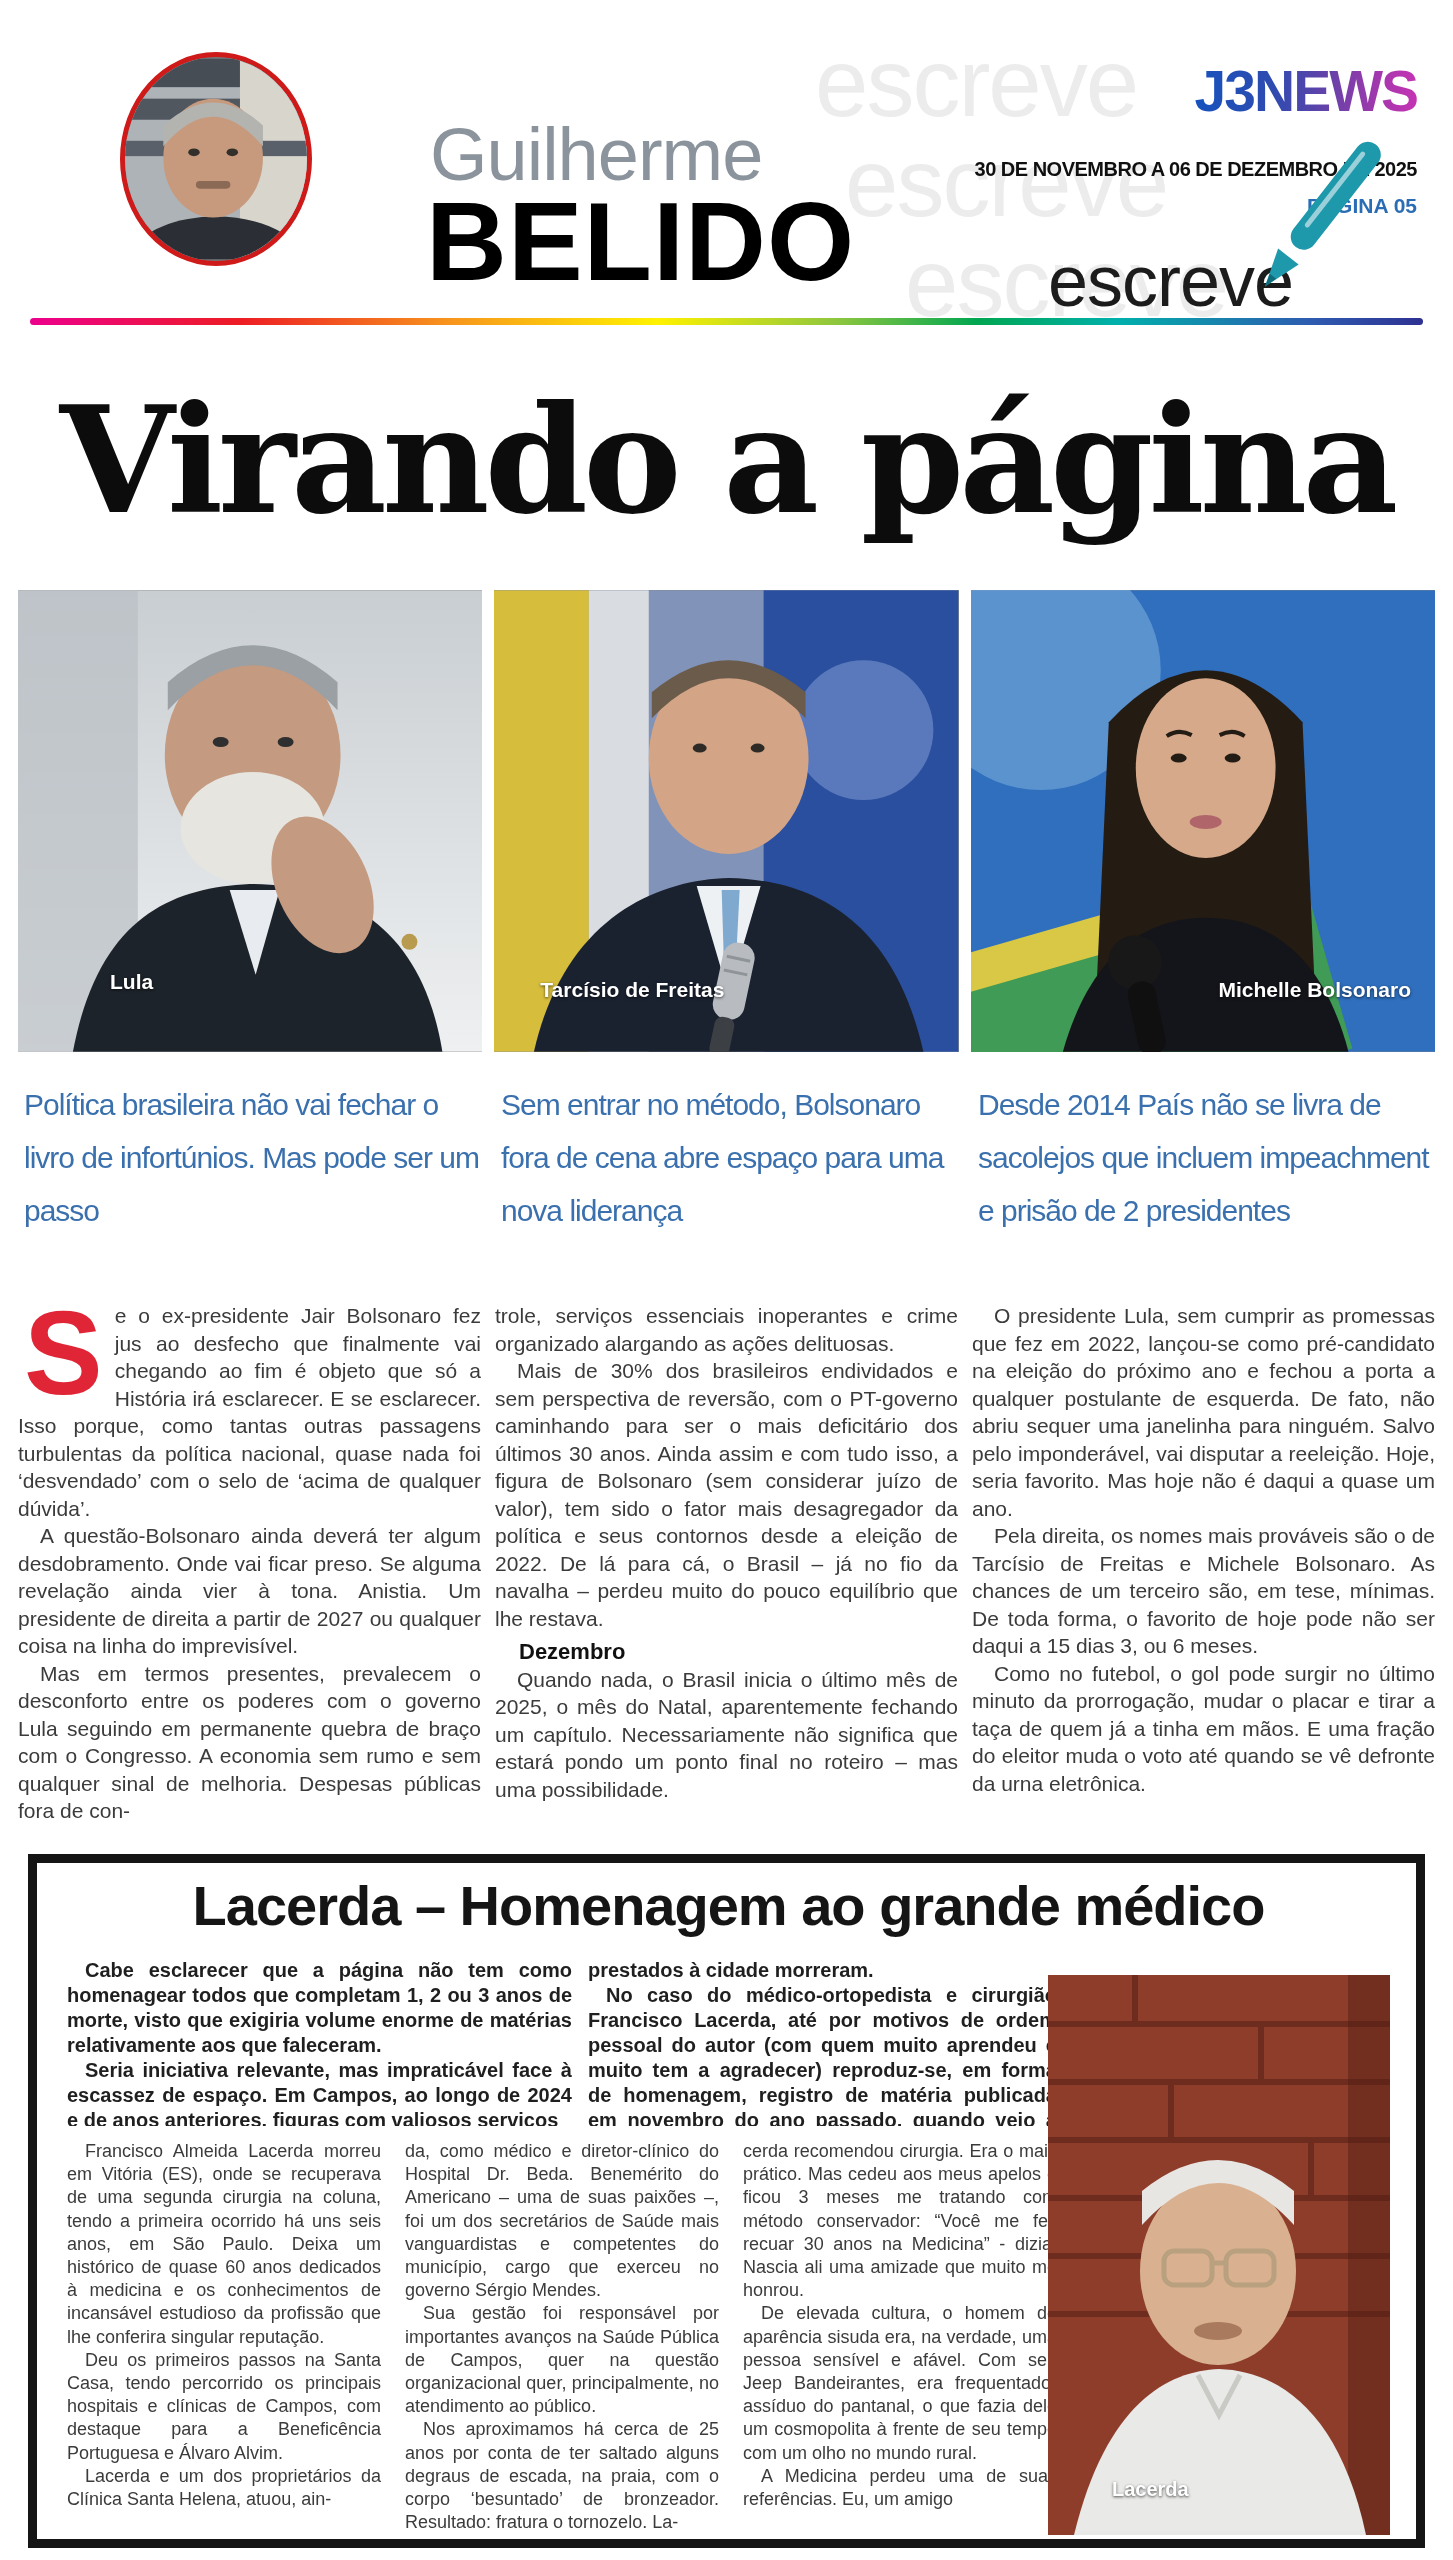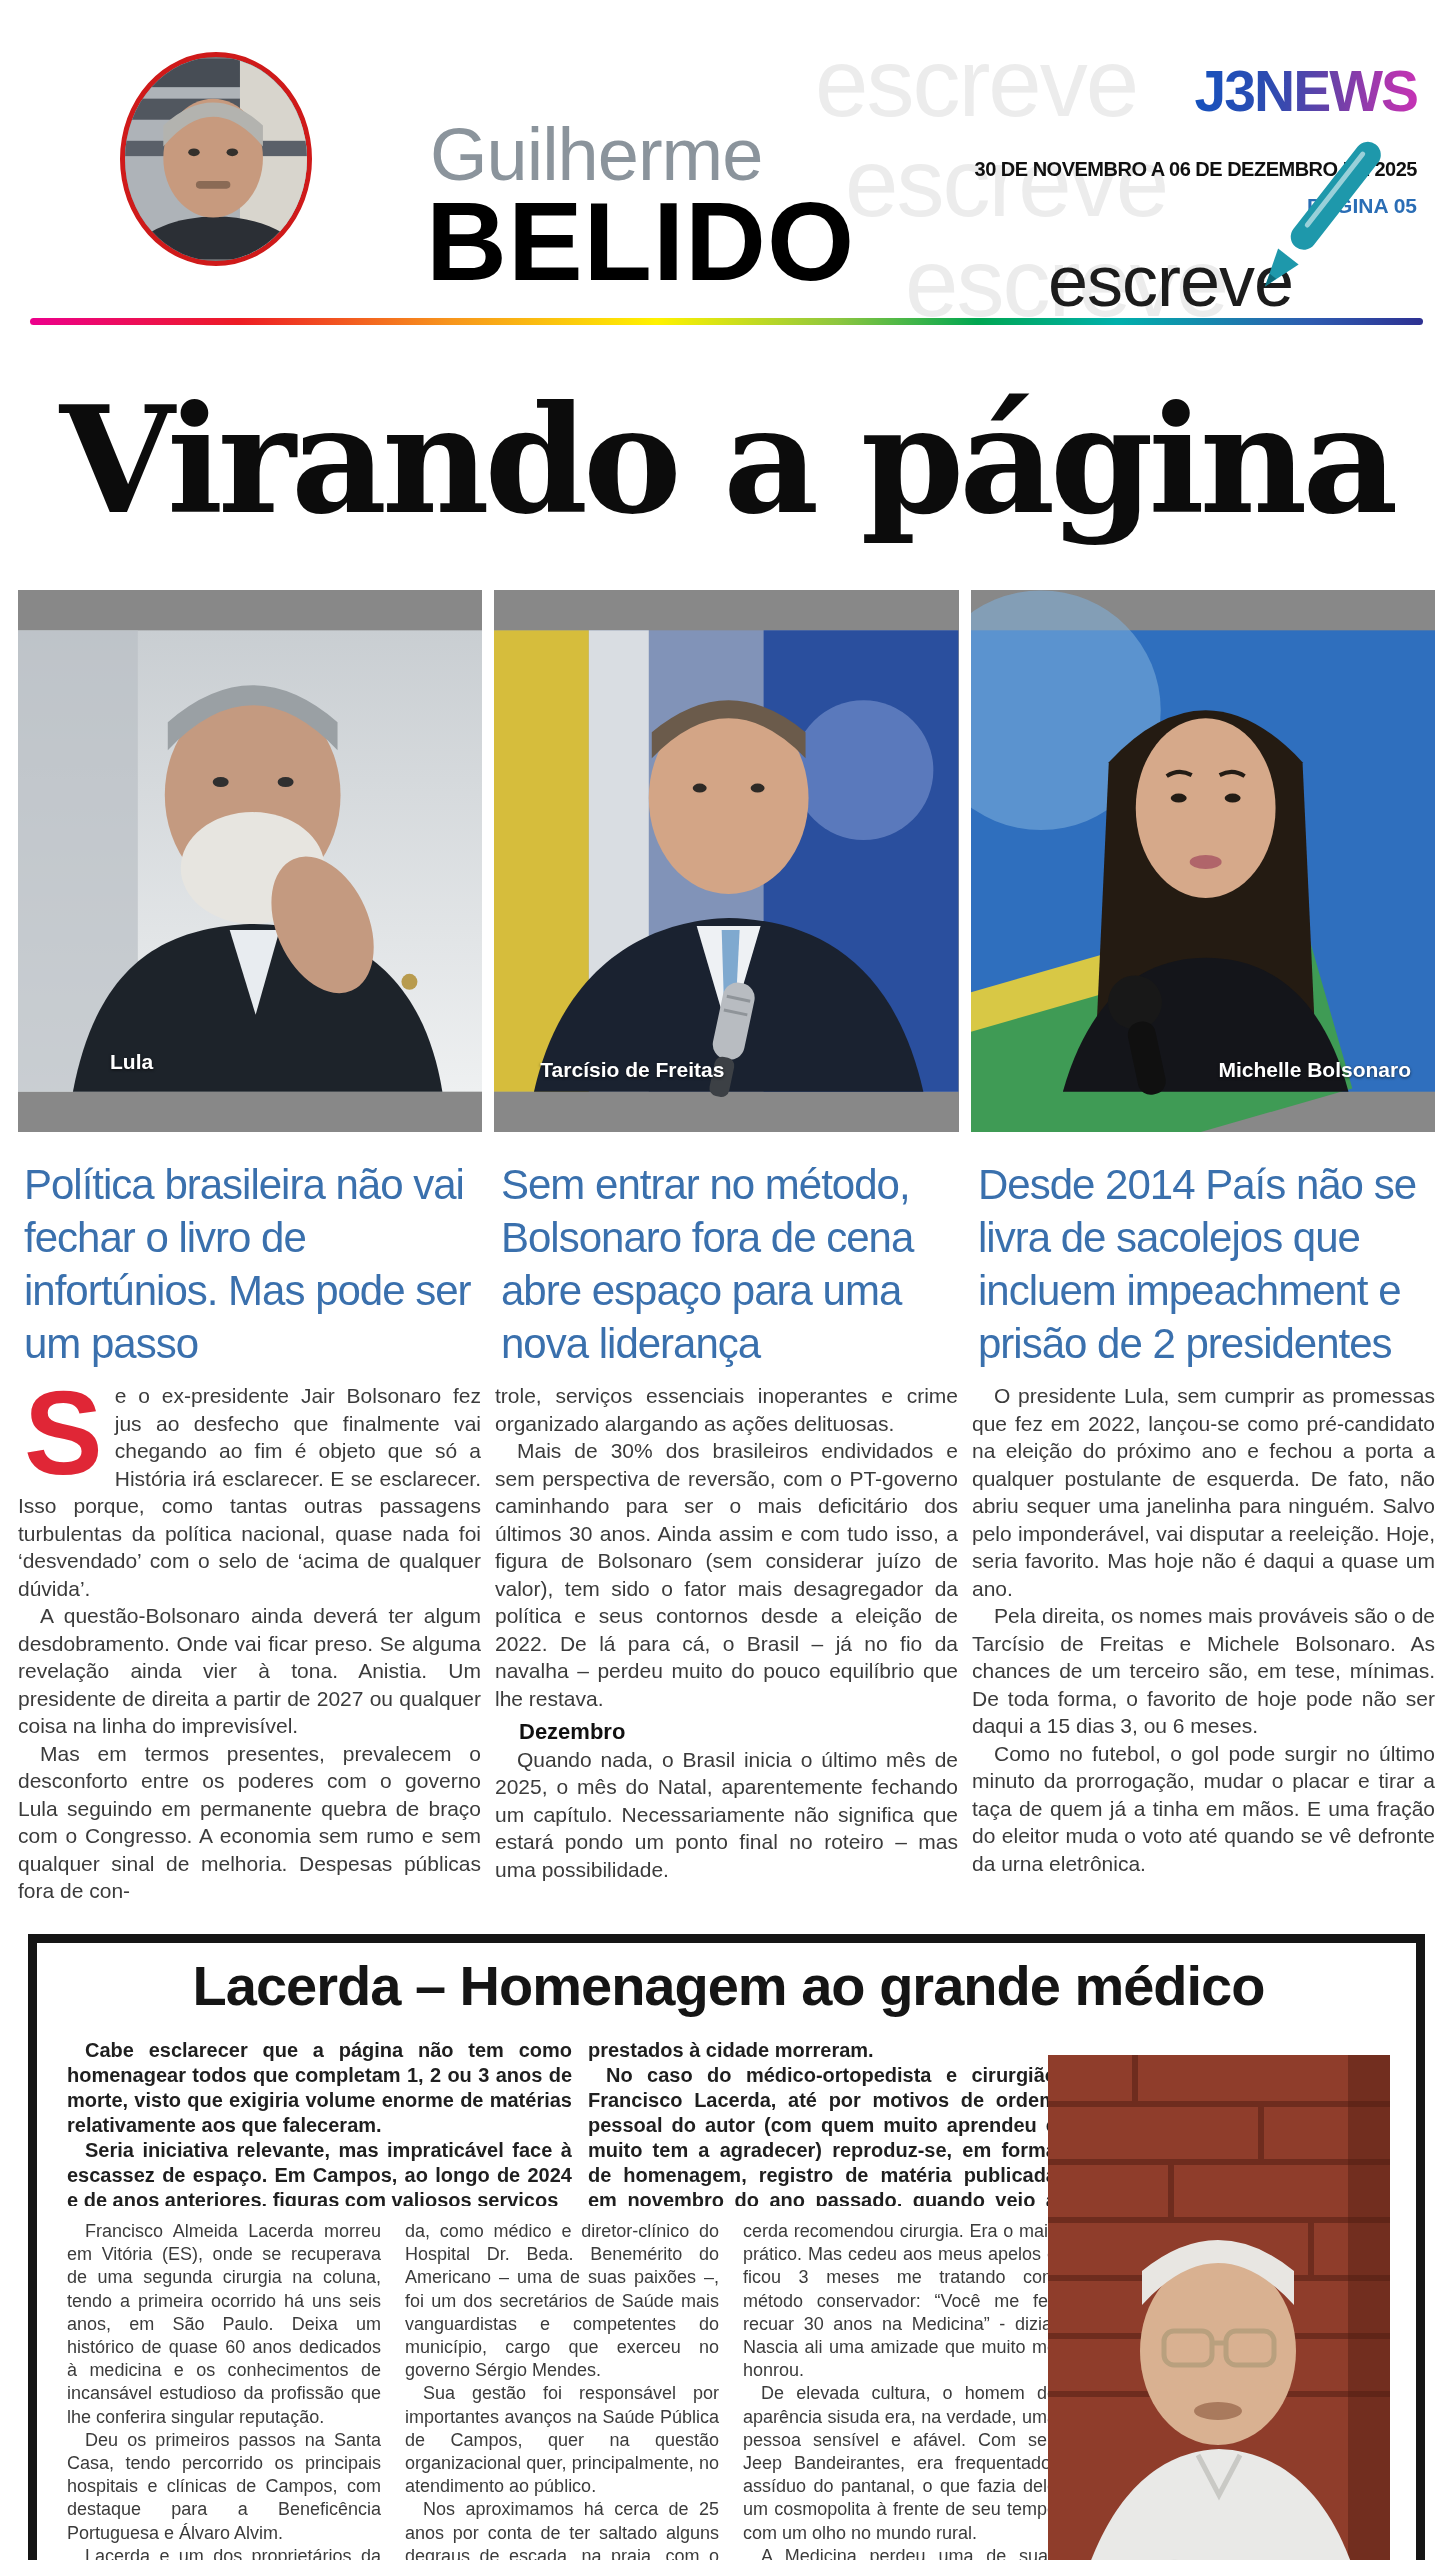--- a/index.html
+++ b/index.html
@@ -64,40 +64,40 @@
   
   .headline{
     margin-top:50px; height:160px; line-height:160px; text-align:center;
     font-family:"DejaVu Serif","Liberation Serif",serif;
     font-size:148px; font-weight:bold; color:#0c0c0c; letter-spacing:-5px;
     white-space:nowrap;
   }
 
   
   .photo-row{
-    margin-top:50px; padding:0 18px; height:542px;
+    margin-top:50px; padding:0 18px; height:462px;
     display:grid; grid-template-columns:repeat(3,1fr); gap:12px;
   }
   .photo{ position:relative; overflow:hidden; background:#888; }
   .photo svg{ width:100%; height:100%; display:block; }
   .photo-cap{
     position:absolute; color:#fff; font-weight:bold; font-size:21px;
     text-shadow:0 1px 3px rgba(0,0,0,.65); white-space:nowrap;
   }
   .cap-lula{ left:92px; bottom:58px; }
   .cap-tarcisio{ left:46px; bottom:50px; }
   .cap-michelle{ right:24px; bottom:50px; }
 
   
   .deck-row{
     margin-top:26px; padding:0 18px; height:214px;
     display:grid; grid-template-columns:repeat(3,1fr); gap:14px;
   }
   .deck{
-    font-size:42px; line-height:53px; font-weight:400; color:#3a70ad;
+    font-size:30px; line-height:53px; font-weight:400; color:#3a70ad;
     letter-spacing:-1px; padding-left:6px;
   }
 
   
   .article-row{
     margin-top:10px; padding:0 18px; height:540px; overflow:hidden;
     display:grid; grid-template-columns:repeat(3,1fr); gap:14px;
   }
   .col{ font-size:21px; line-height:27.5px; text-align:justify; color:#3b3b3b; }
   .col p{ text-indent:22px; margin:0; }

